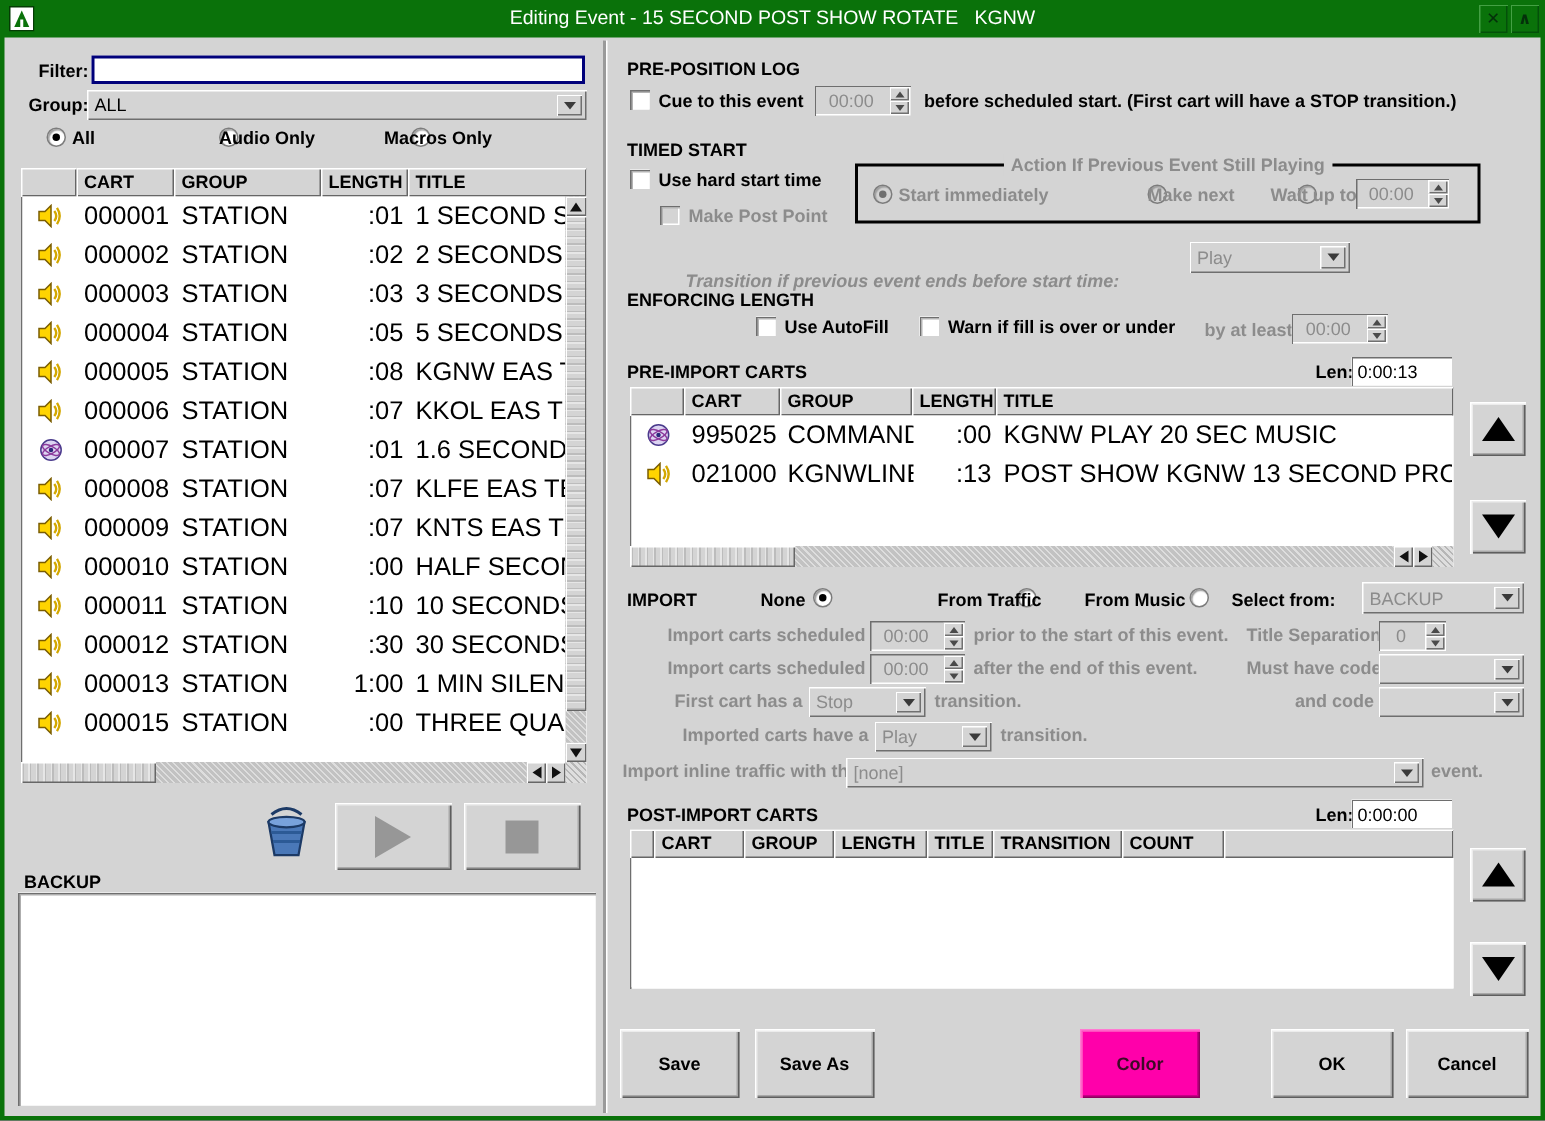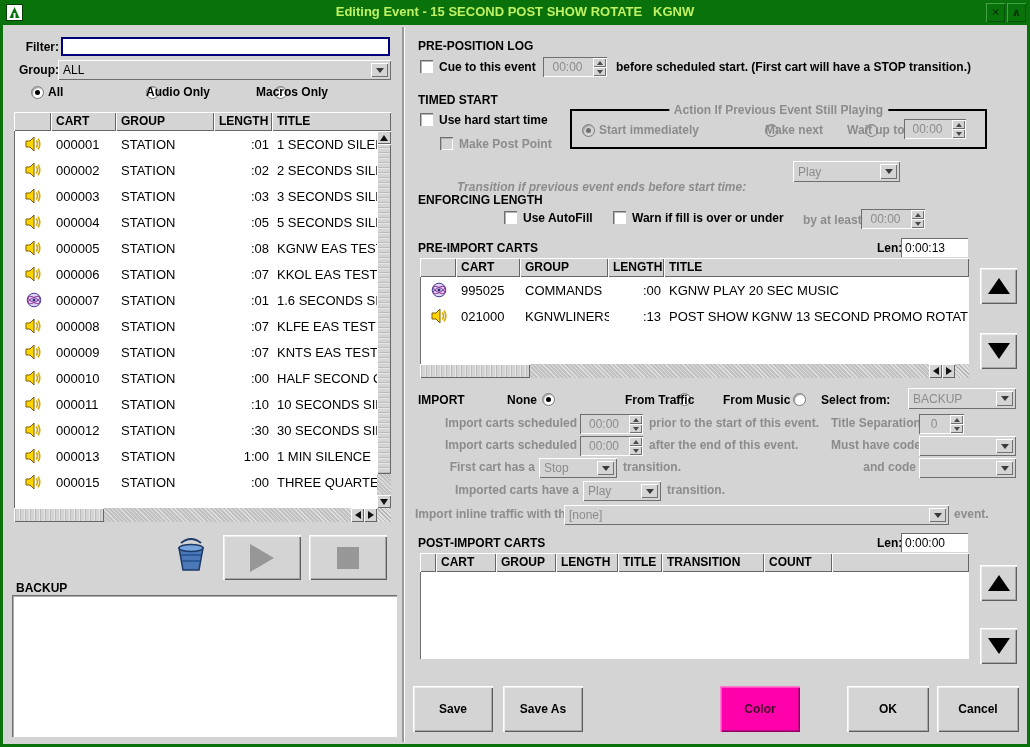--- a/index.html
+++ b/index.html
@@ -1,22 +1,22 @@
 <!DOCTYPE html>
 <html><head>
 <meta charset="utf-8">
 <style>
   * { margin:0; padding:0; box-sizing:border-box; }
   html,body { background:#666; }
   i { display:block; font-style:normal; }
   #win { position:relative; width:1030px; height:747px; background:#0a720a;
          font-family:"Liberation Sans","DejaVu Sans",sans-serif; overflow:hidden; }
   #titlebar { position:absolute; left:0; top:0; width:100%; height:25px; background:#0a720a; }
-  #title { position:absolute; left:0; right:0; top:4px; text-align:center; font-weight:bold;
-           font-size:13px; color:#bef264; white-space:pre; }
+  #title { position:absolute; left:0; right:0; top:4px; text-align:center; font-weight:normal;
+           font-size:13px; color:#ffffff; white-space:pre; }
   .tb-icon { position:absolute; left:6px; top:4px; width:17px; height:17px; }
   .tb-btn { position:absolute; top:3px; width:19px; height:19px; display:flex; align-items:center;
             justify-content:center; color:#04300a; font-size:11px; font-weight:bold; background:#0a720a;
             box-shadow: inset 1px 1px 0 #44a044, inset -1px -1px 0 #04500a; cursor:default; }
   #btn-close { right:25px; } #btn-shade { right:4px; }
   #bodyarea { position:absolute; left:3px; top:25px; width:1024px; height:719px; background:#d4d4d4; }
   .abs { position:absolute; }
   .lbl { font-size:12px; font-weight:bold; color:#000; line-height:13px; white-space:nowrap; }
   .dis { color:#8c8c8c !important; }
   .r { text-align:right; }
@@ -61,28 +61,28 @@
                box-shadow: inset 1px 1px 0 #fff, inset -1px -1px 0 #707070; }
   .tri.cdn { border-left:4px solid transparent; border-right:4px solid transparent; border-top:5px solid #3a3a3a; }
   
   .table { position:absolute; background:#fff; box-shadow: inset 1px 1px 0 #6e6e6e, inset -1px -1px 0 #fff; overflow:hidden; }
   .thead { display:flex; height:19px; }
   .hcell { flex:none; background:#d4d4d4; font-size:12px; font-weight:bold; color:#000;
            padding:2px 5px; white-space:nowrap; overflow:hidden;
            box-shadow: inset 1px 1px 0 #fff, inset -1px -1px 0 #666; }
   .hgrow { flex:1; }
   .tbody { position:absolute; left:1px; background:#fff; overflow:hidden; }
-  .trow { display:flex; height:26px; align-items:center; font-size:13px; color:#000; white-space:nowrap; }
+  .trow { display:flex; height:26px; align-items:center; font-size:17px; color:#000; white-space:nowrap; }
   .cell { flex:none; padding:0 4px; overflow:hidden; }
   .w-icon{width:37px; display:flex; justify-content:center;} .w-cart{width:65px;} .w-group{width:98px;}
   .w-len{width:58px; justify-content:flex-end; display:flex;} .w-title{flex:1;}
   .p-icon{width:36px; display:flex; justify-content:center;} .p-cart{width:64px;} .p-group{width:88px;}
   .p-len{width:56px; justify-content:flex-end; display:flex;} .p-title{flex:1;}
   .q-icon{width:16px;} .q-cart{width:60px;} .q-group{width:60px;} .q-len{width:62px;}
-  .q-title{width:44px;} .q-trans{width:102px;} .q-count{width:68px;}
+  .q-title{width:44px;} .q-trans{width:86px;} .q-count{width:68px;}
   
   .track { background:#c2c2c2;
            background-image: repeating-linear-gradient(45deg, rgba(255,255,255,.45) 0 1px, transparent 1px 3px); }
   .sb-btn { position:absolute; background:#d4d4d4; display:flex; align-items:center; justify-content:center;
             box-shadow: inset 1px 1px 0 #fff, inset -1px -1px 0 #666; }
   .thumb { position:absolute; background:#d4d4d4;
            box-shadow: inset 1px 1px 0 #fff, inset -1px -1px 0 #666; }
   .thumb.h { background-image: repeating-linear-gradient(90deg,#e6e6e6 0 1px,#bcbcbc 1px 2px,#d4d4d4 2px 5px); }
   .thumb.v { background-image: repeating-linear-gradient(0deg,#e6e6e6 0 1px,#bcbcbc 1px 2px,#d4d4d4 2px 5px); }
   .corner { position:absolute; background:#cicic1; background:#cccccc;

